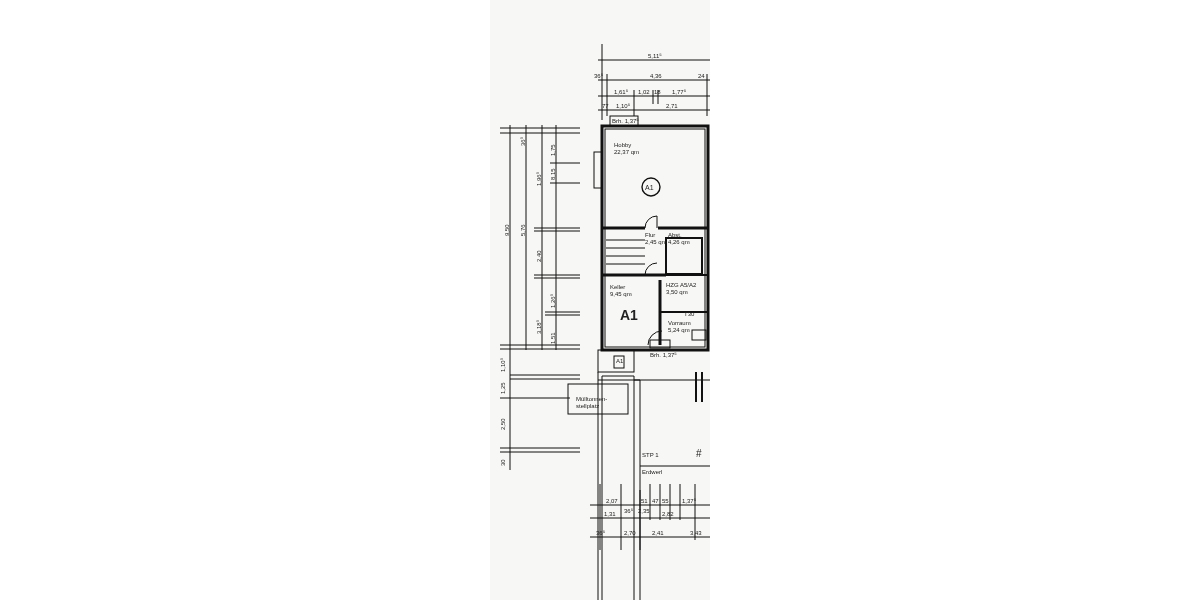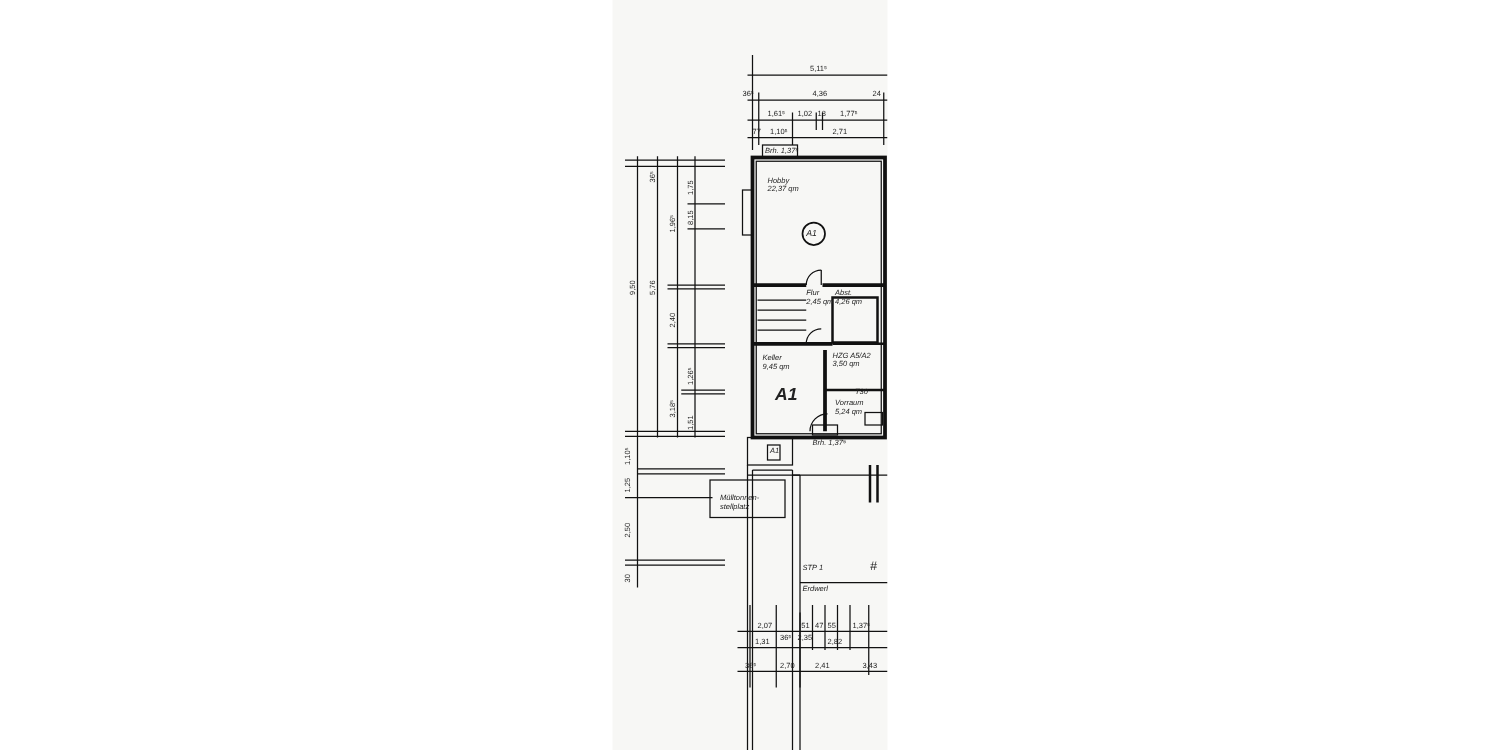--- a/index.html
+++ b/index.html
@@ -1,19 +1,19 @@
 <!DOCTYPE html>
 <html><head>
 <meta charset="utf-8">
 <style>
   html,body{margin:0;padding:0;background:#ffffff;}
   body{width:1200px;height:600px;position:relative;overflow:hidden;font-family:"Liberation Sans",sans-serif;}
   #plan{position:absolute;left:490px;top:0;width:220px;height:600px;background:#f7f7f5;}
   #plan svg{position:absolute;left:0;top:0;}
-  .lbl{position:absolute;font-size:6px;color:#222;line-height:7px;white-space:nowrap;font-style:italic;}
+  .lbl{position:absolute;font-size:6px;color:#222;line-height:7px;white-space:nowrap;}
   .big{font-size:14px;font-weight:bold;}
   .dim{position:absolute;font-size:6px;color:#222;white-space:nowrap;}
   .vdim{transform:rotate(-90deg);transform-origin:left top;}
 </style>
 </head>
 <body>
 
 <div id="plan">
   <svg width="220" height="600" viewBox="0 0 220 600">
     <g stroke="#111" fill="none" stroke-width="1">

